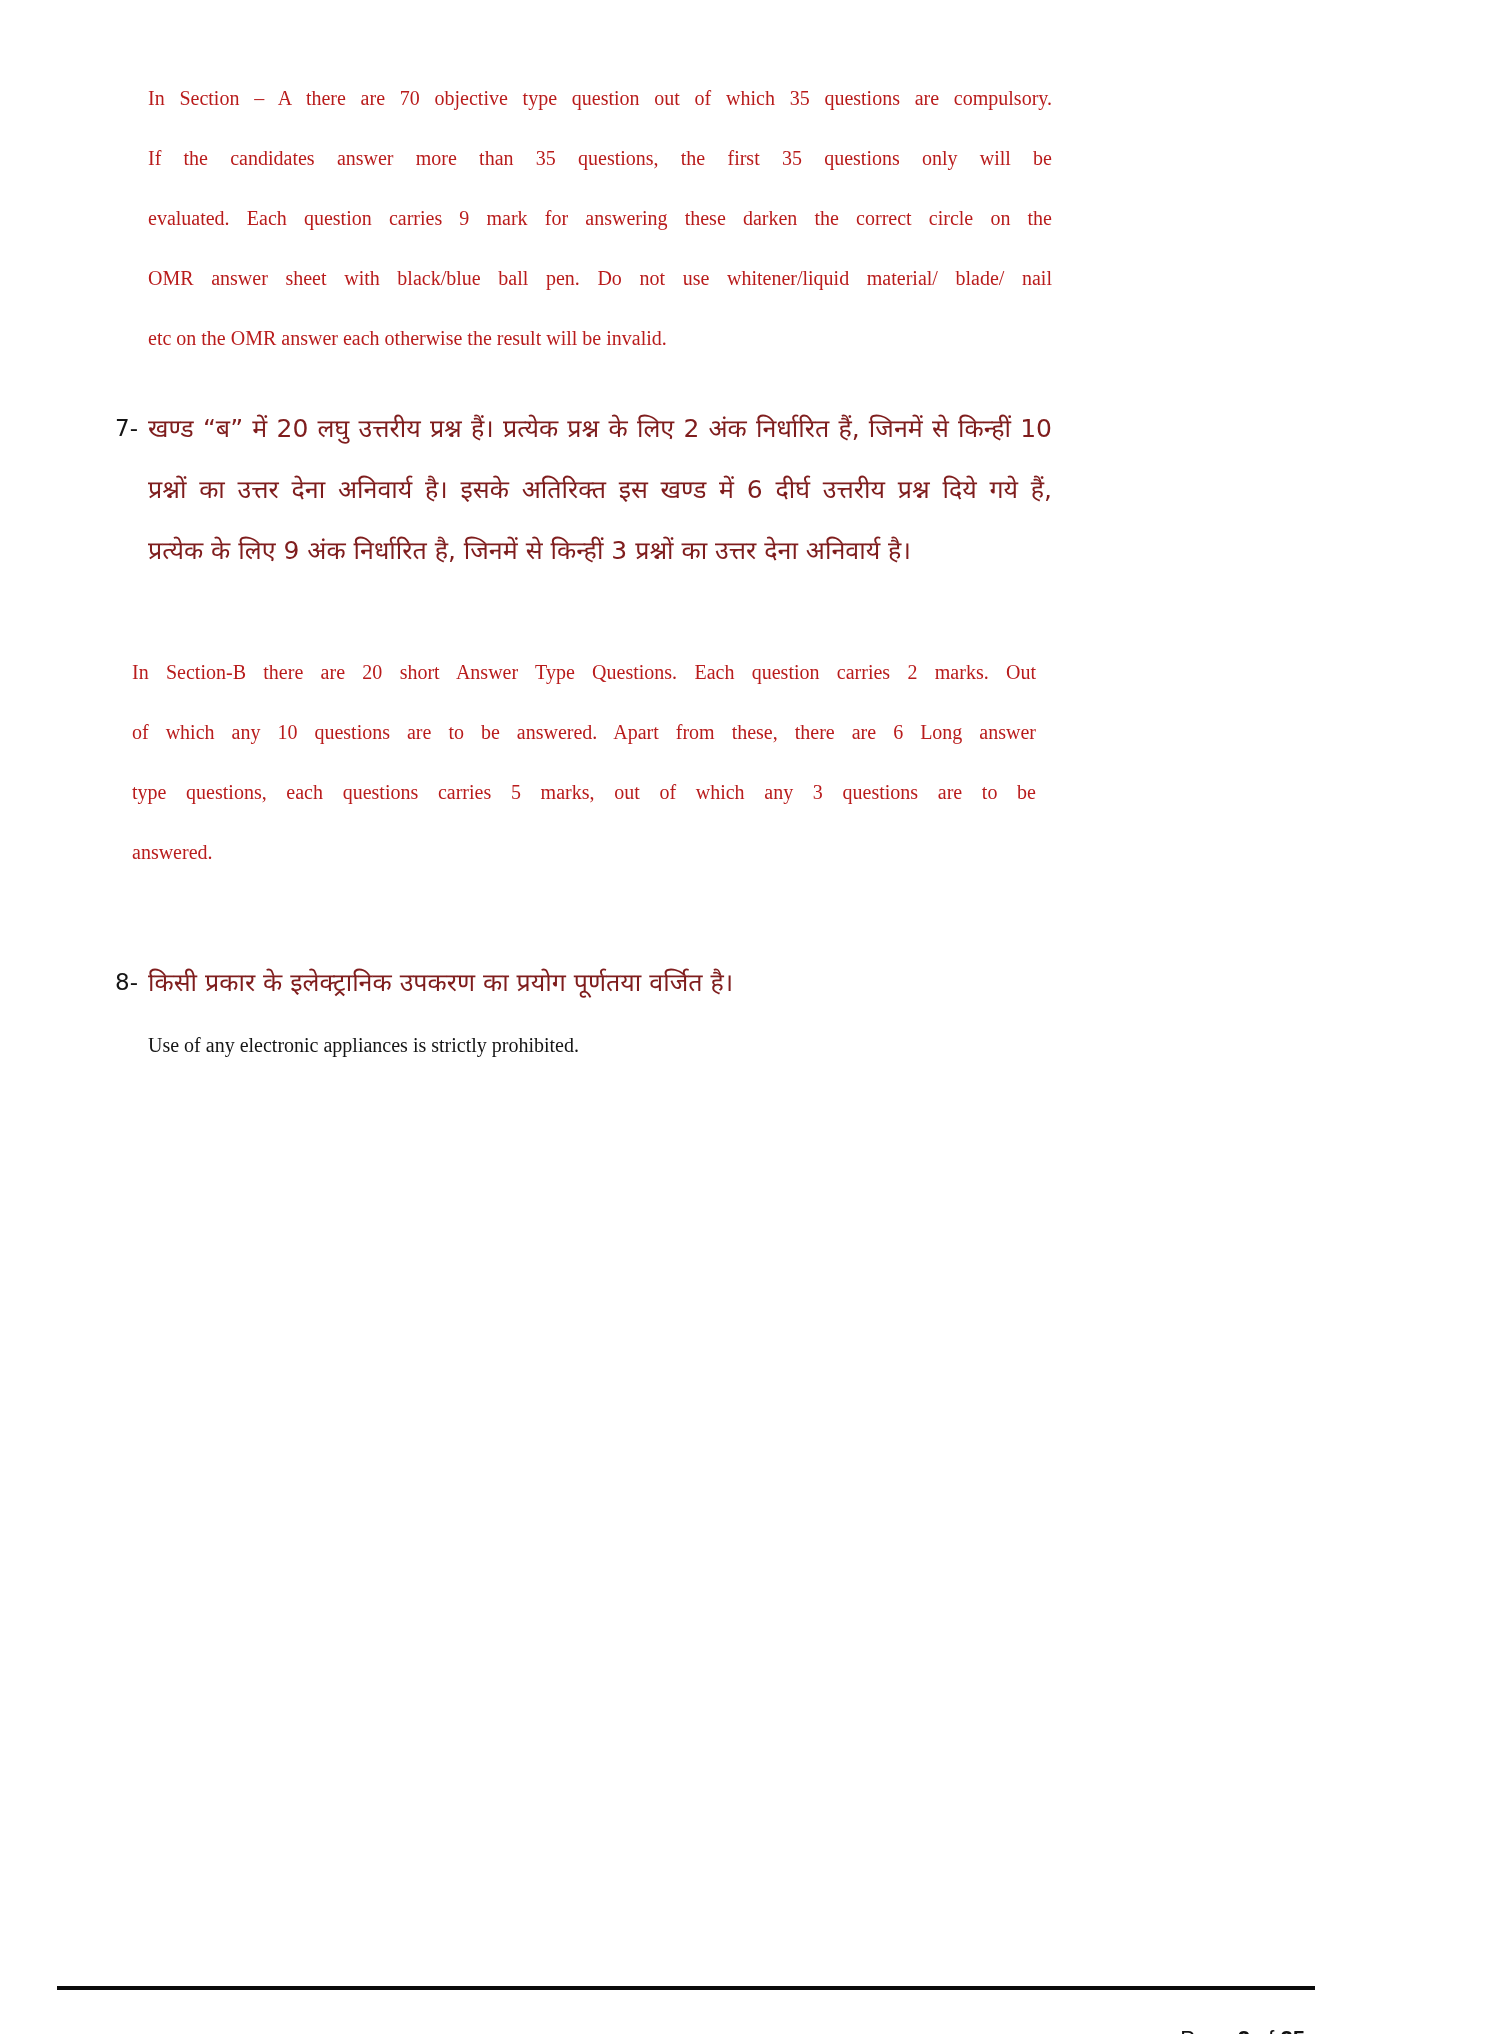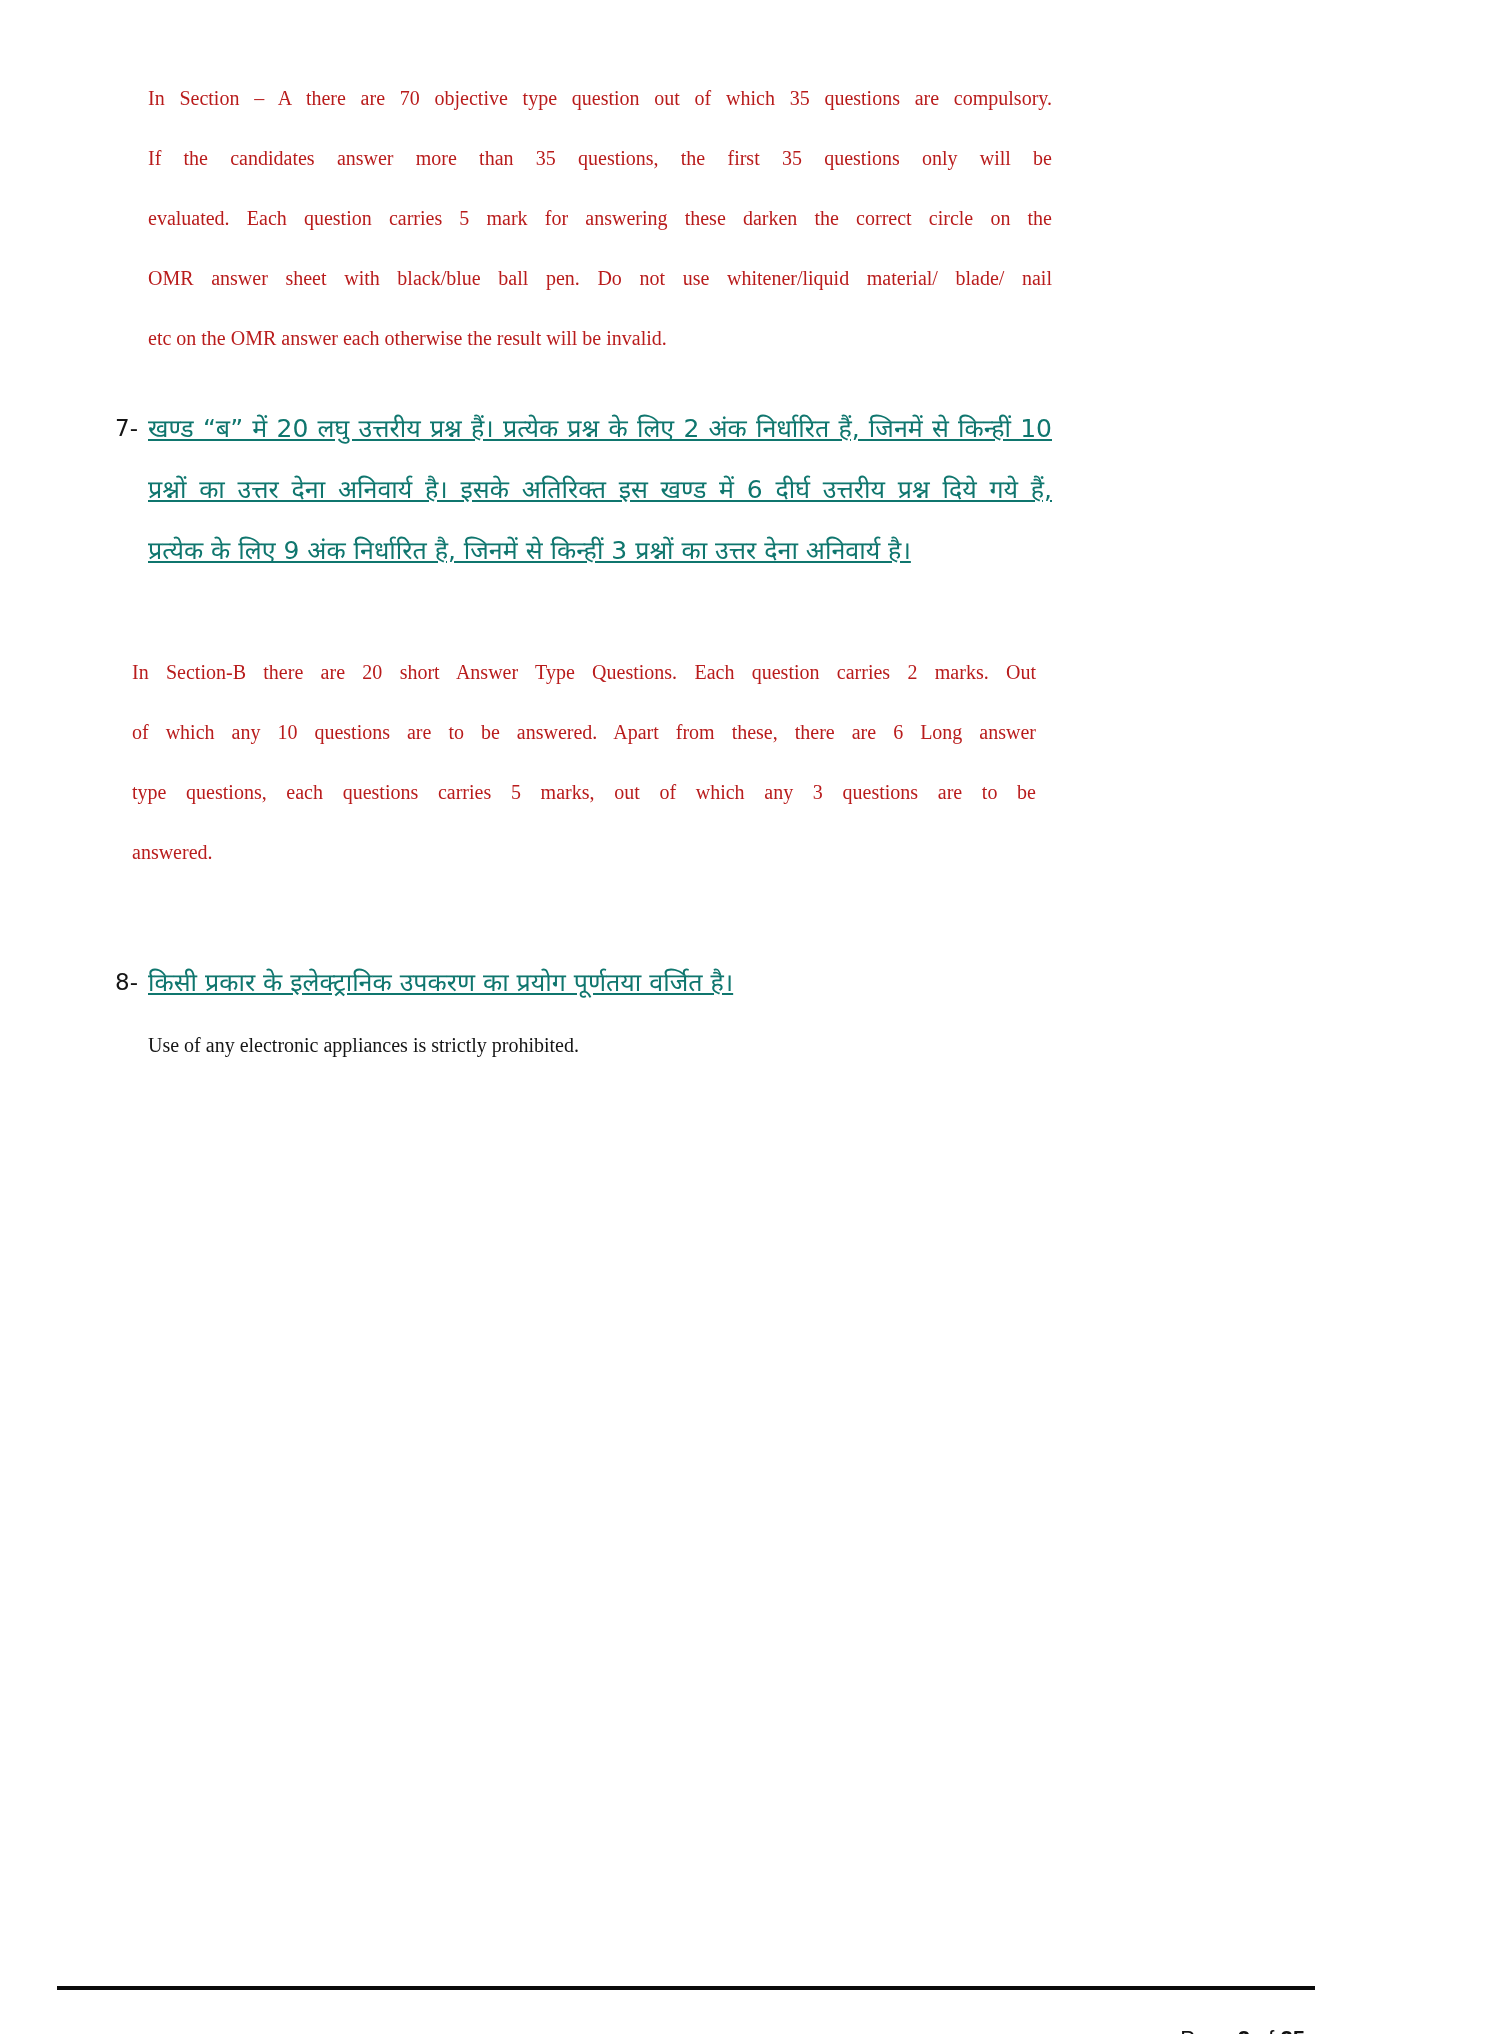--- a/index.html
+++ b/index.html
@@ -19,22 +19,21 @@
     line-height:60px;
     color:#b91c1c;
   }
   .line{white-space:normal;}
   .just{text-align:justify;text-align-last:justify;}
   
   .hi{
     font-family:"DejaVu Sans","Liberation Sans",sans-serif;
     font-size:25px;
     line-height:61px;
-    color:#0f766e;
-    text-decoration:underline;
+    color:#7f1d1d;
   }
   .numbered-item{position:absolute;left:115px;width:938px;}
   .item-number{
     position:absolute;left:0;top:0;
     font-family:"DejaVu Sans","Liberation Sans",sans-serif;
     font-size:23px;line-height:61px;color:#151515;
   }
   .item-body{margin-left:33px;width:904px;}
   .para-a{left:148px;top:68px;width:904px;}
   .item7{top:398px;}
@@ -62,21 +61,21 @@
   .footer-text .bold{font-weight:bold;}
 </style>
 </head>
 <body>
 
 <div class="page">
 
   <div class="en-para para-a">
     <div class="line just">In Section – A there are 70 objective type question out of which 35 questions are compulsory.</div>
     <div class="line just">If the candidates answer more than 35 questions, the first 35 questions only will be</div>
-    <div class="line just">evaluated. Each question carries 5 mark for answering these darken the correct circle on the</div>
+    <div class="line just">evaluated. Each question carries 9 mark for answering these darken the correct circle on the</div>
     <div class="line just">OMR answer sheet with black/blue ball pen. Do not use whitener/liquid material/ blade/ nail</div>
     <div class="line">etc on the OMR answer each otherwise the result will be invalid.</div>
   </div>
 
   <div class="numbered-item item7">
     <div class="item-number">7-</div>
     <div class="item-body hi">
       <div class="line just">खण्ड “ब” में 20 लघु उत्तरीय प्रश्न हैं। प्रत्येक प्रश्न के लिए 2 अंक निर्धारित हैं, जिनमें से किन्हीं 10</div>
       <div class="line just">प्रश्नों का उत्तर देना अनिवार्य है। इसके अतिरिक्त इस खण्ड में 6 दीर्घ उत्तरीय प्रश्न दिये गये हैं,</div>
       <div class="line">प्रत्येक के लिए 9 अंक निर्धारित है, जिनमें से किन्हीं 3 प्रश्नों का उत्तर देना अनिवार्य है।</div>

